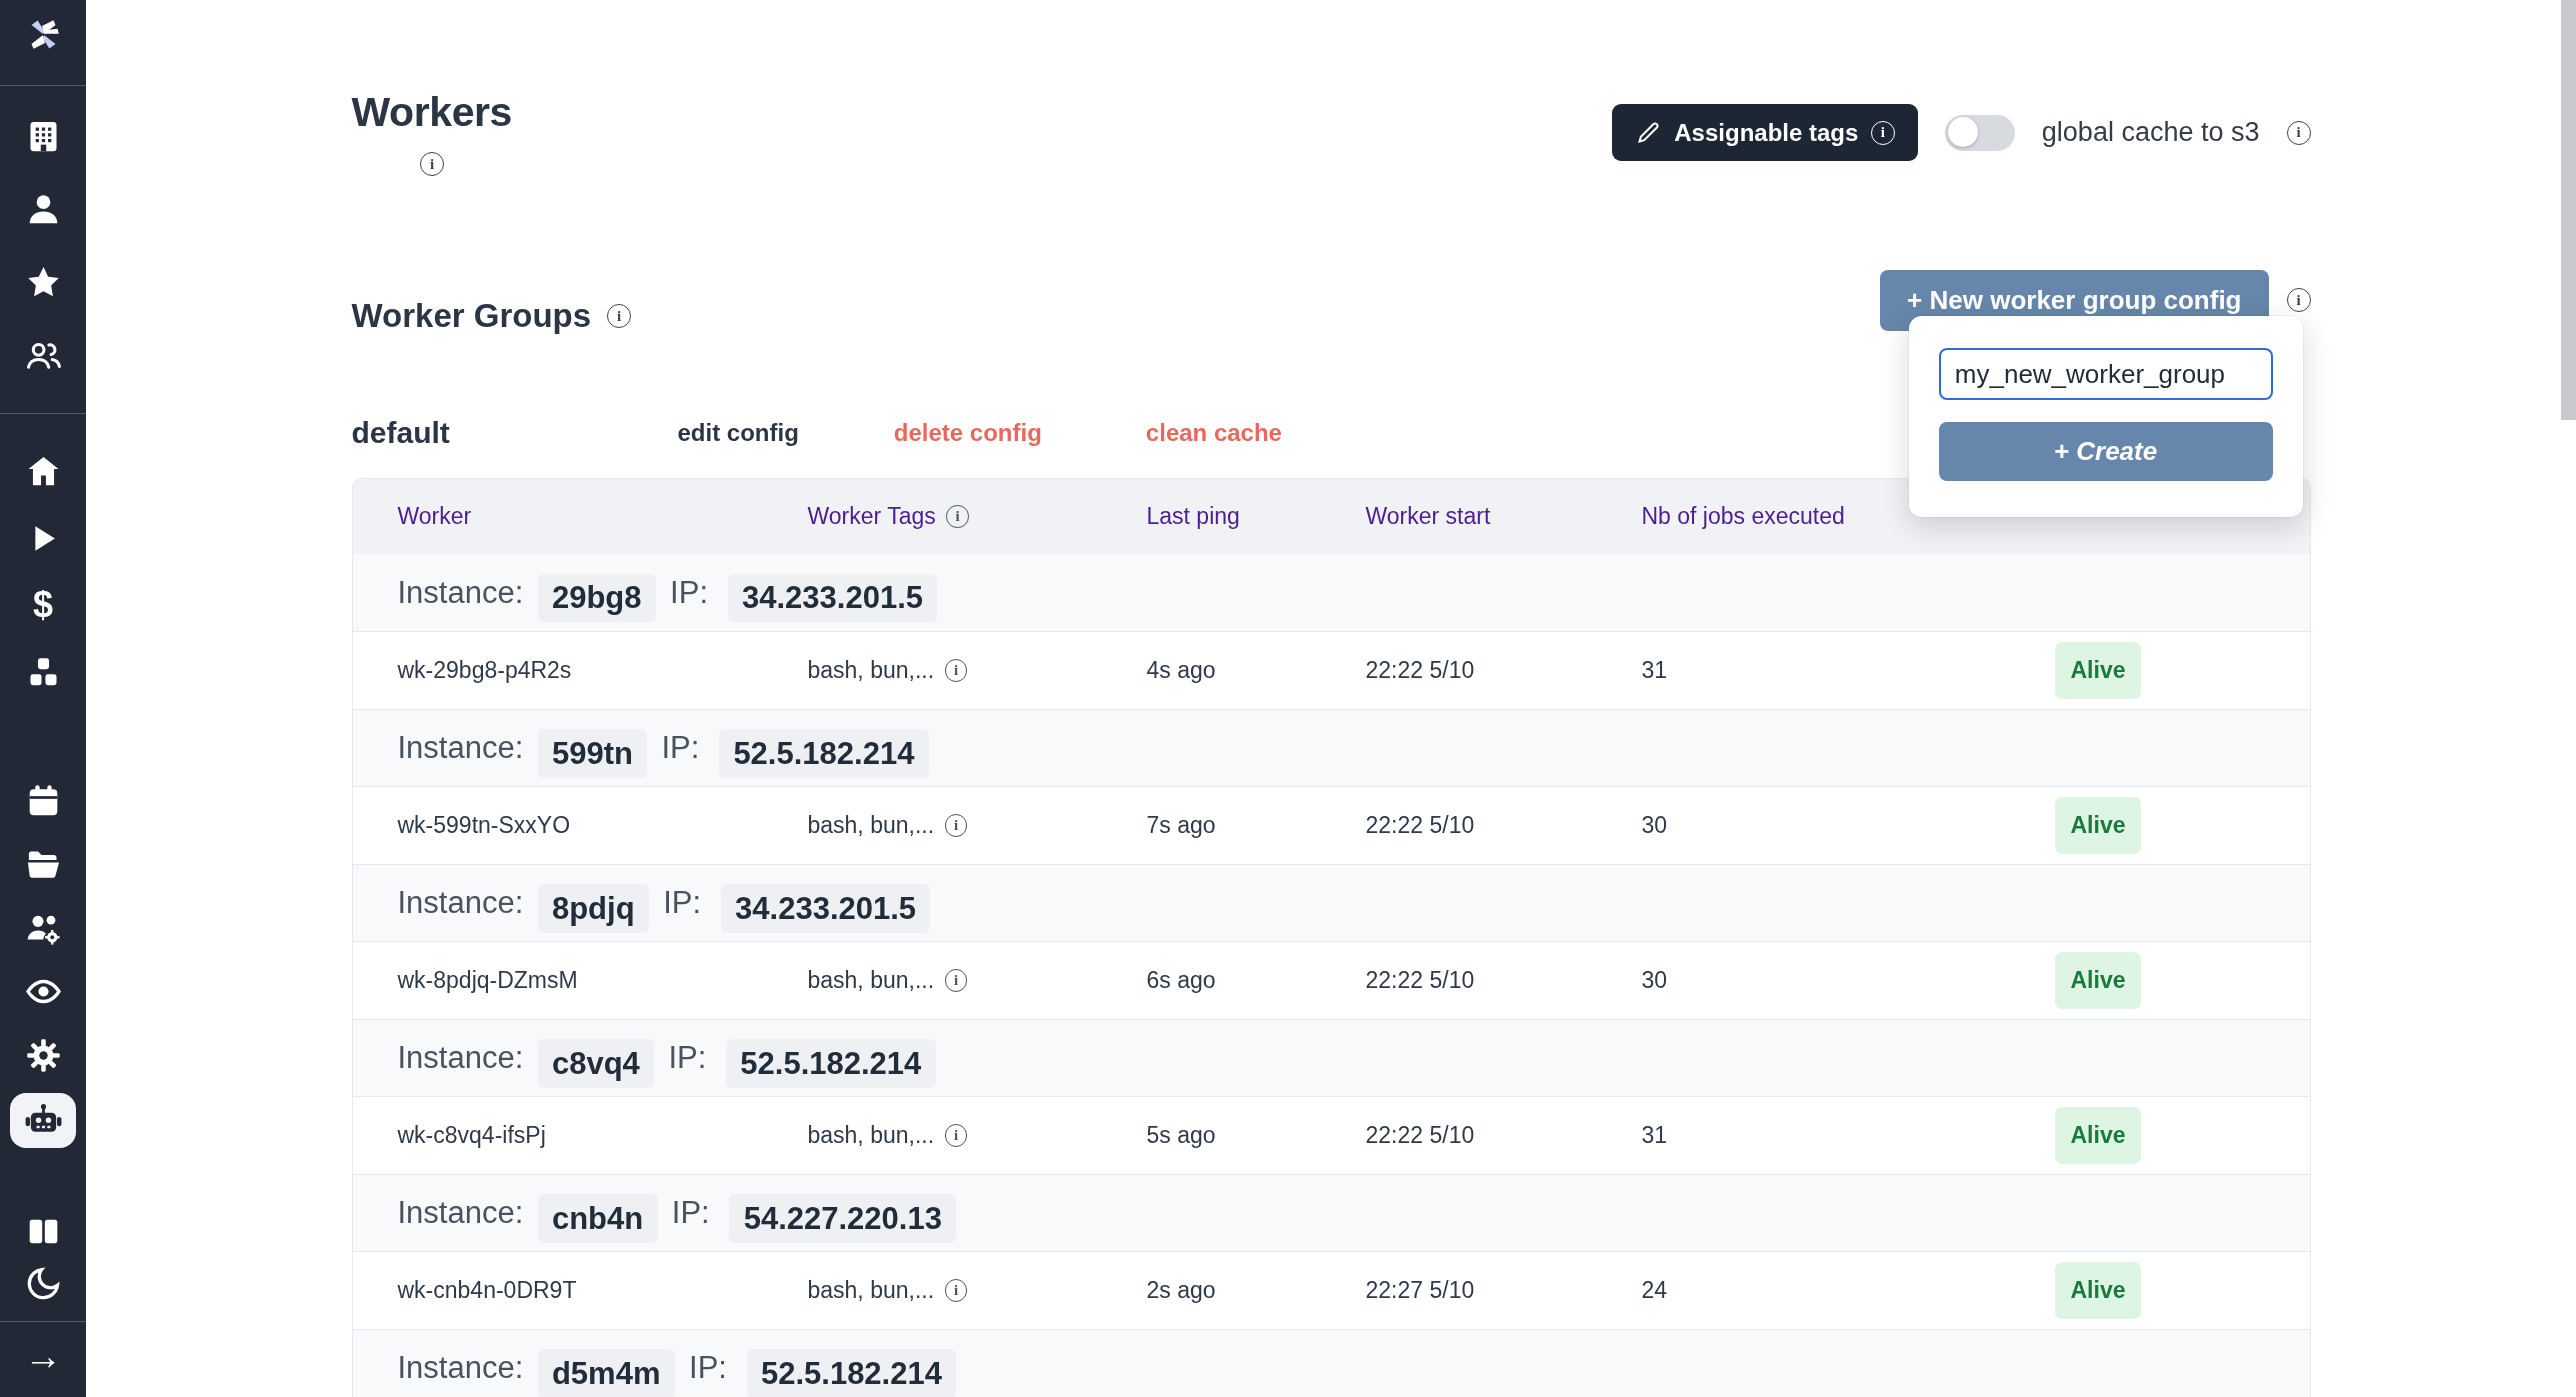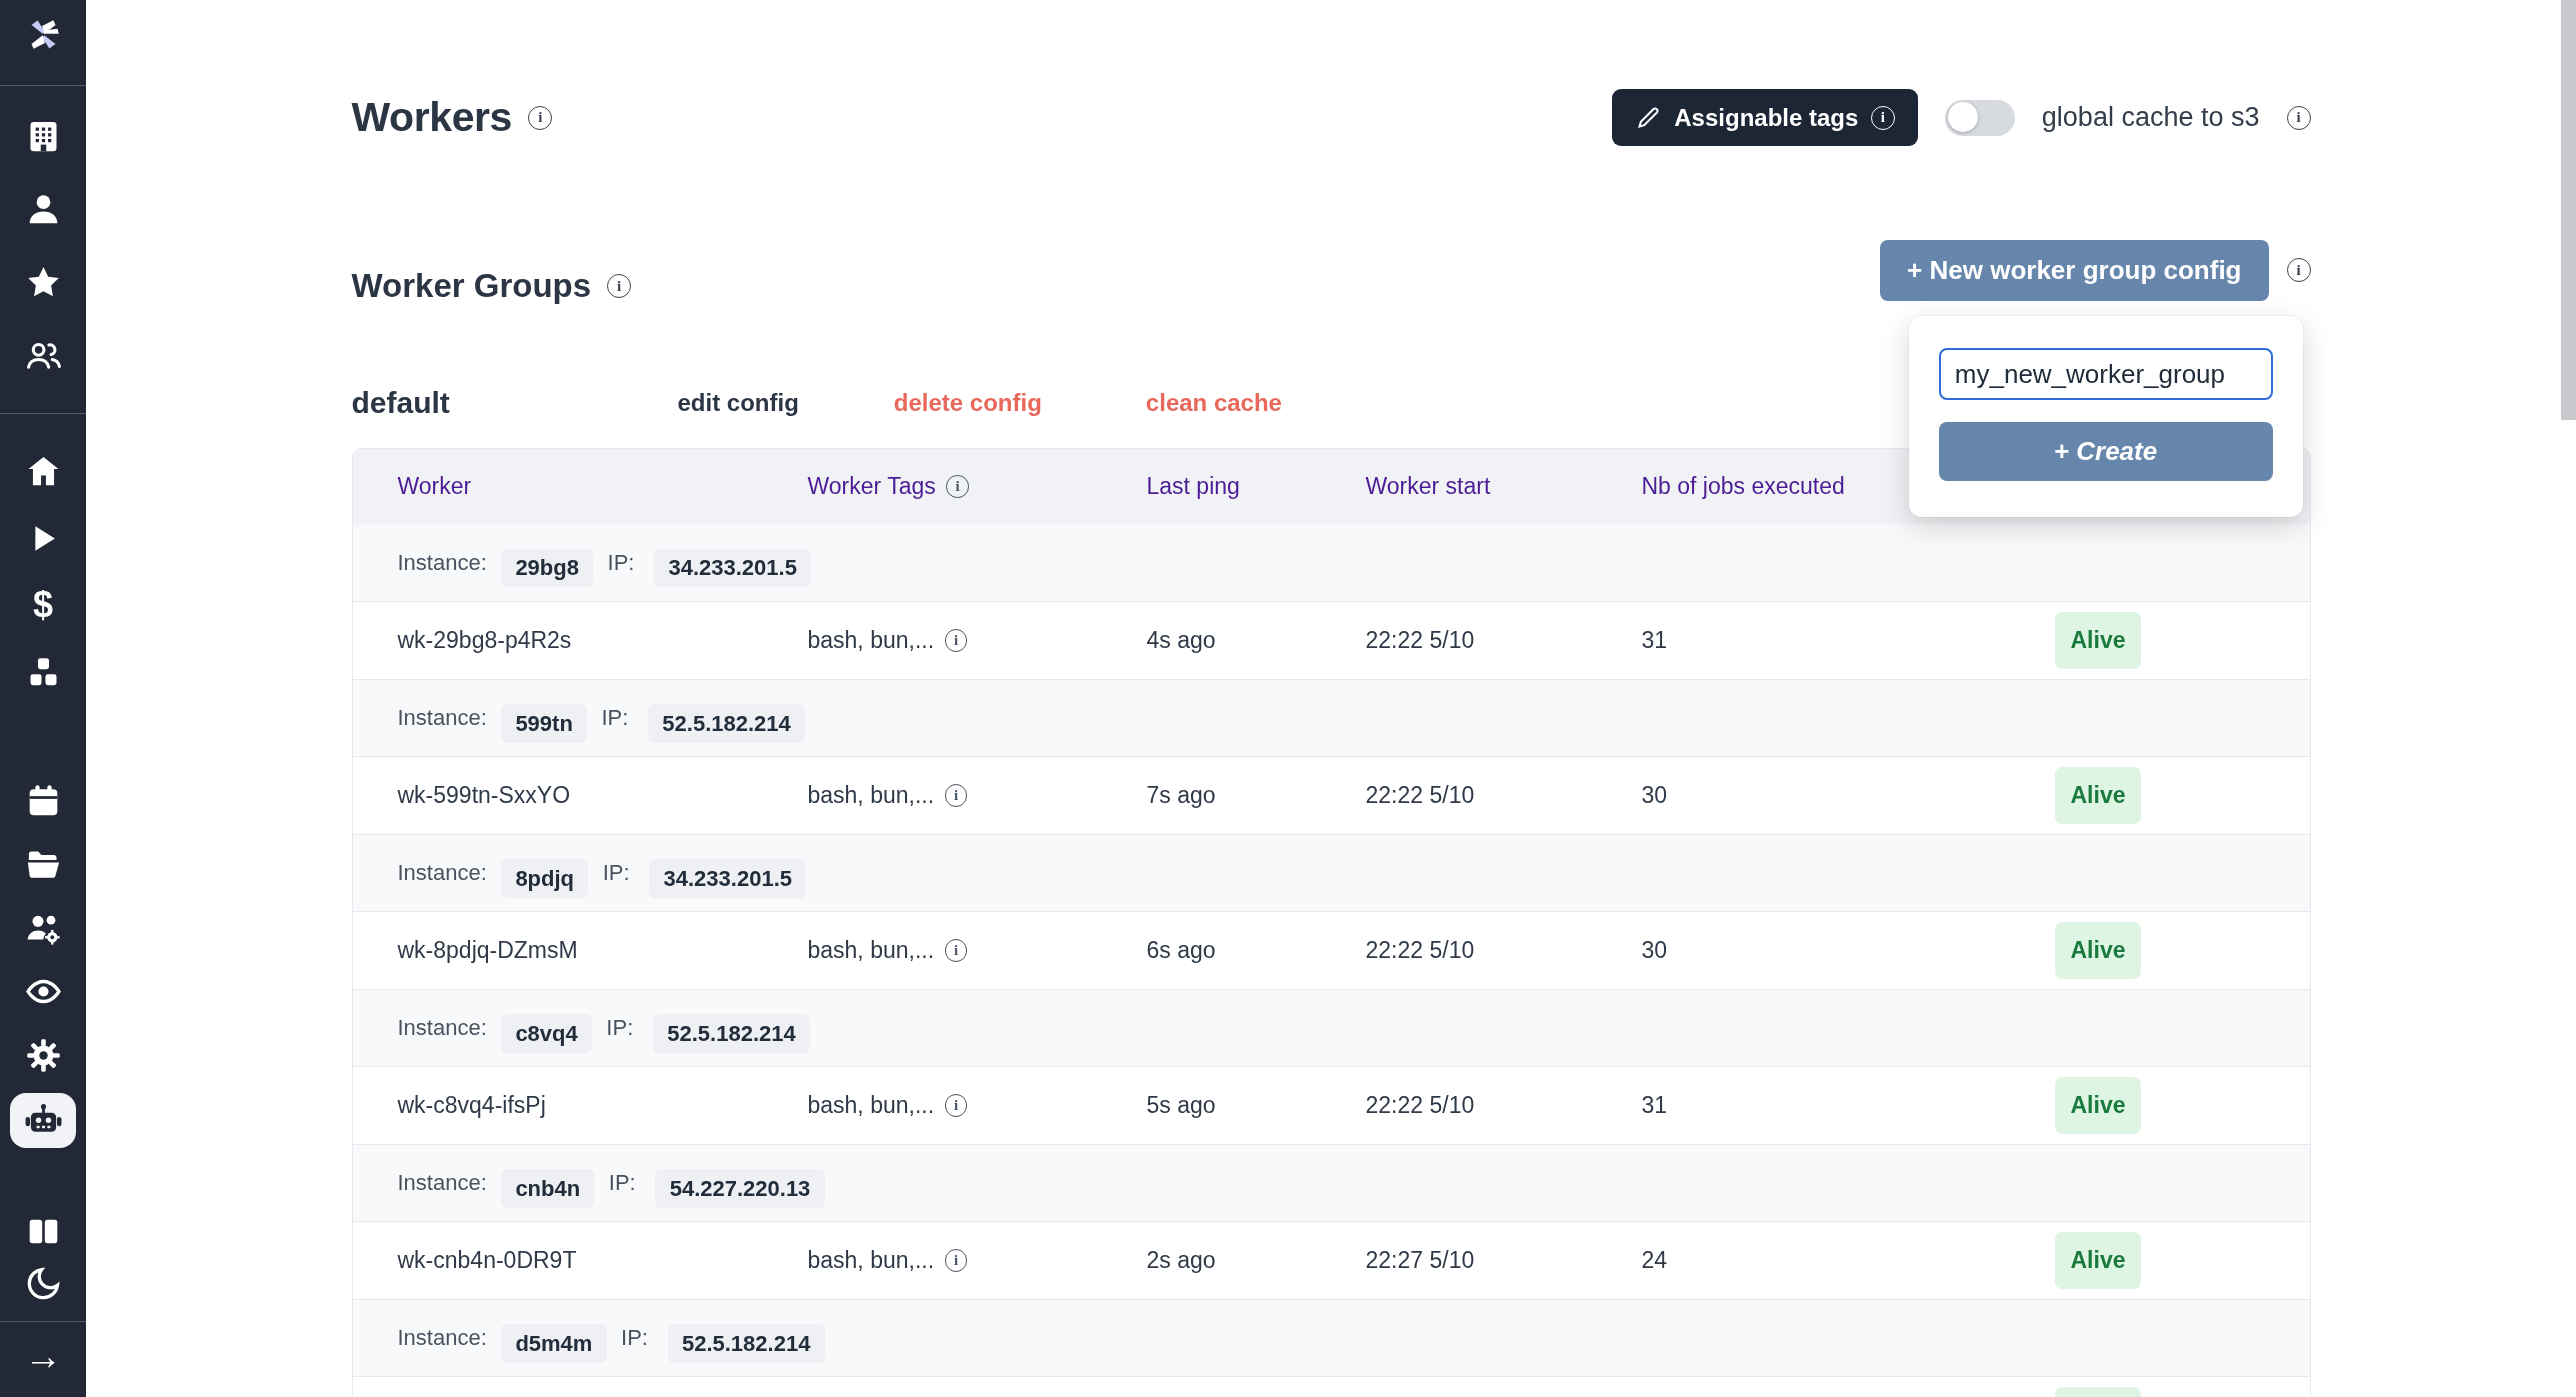--- a/index.html
+++ b/index.html
@@ -42,21 +42,21 @@
   .arrow{margin-top:12.5px;color:#fff;font-size:38px;line-height:1;}
 
   
   .main{flex:1;position:relative;height:100%;}
   .content{width:1959px;margin:0 auto;position:relative;padding-top:89px;}
 
   .info{width:24px;height:24px;border:1.8px solid currentColor;border-radius:50%;display:inline-flex;align-items:center;justify-content:center;flex:none;color:#39424e;cursor:pointer;}
   .info::after{content:"i";font:700 15px/1 "Liberation Serif",serif;}
 
   .topbar{display:flex;align-items:center;justify-content:space-between;}
-  .page-title{font-size:41px;font-weight:700;color:var(--title);letter-spacing:-0.4px;display:flex;align-items:center;gap:16px;}
+  .page-title{font-size:41px;font-weight:700;color:var(--title);letter-spacing:-0.4px;display:flex;align-items:center;gap:16px;flex-direction:column;}
   .tb-right{display:flex;align-items:center;gap:27px;}
   .dark-btn{background:var(--dark-btn);color:#fff;border:none;border-radius:9px;height:57px;padding:0 23px;display:flex;align-items:center;gap:12.5px;font-family:inherit;font-size:24px;font-weight:700;cursor:pointer;text-align:center;}
   .dark-btn .info{color:#fff;}
   .dark-btn svg{width:27px;height:27px;}
   .toggle{width:70px;height:36px;border-radius:18px;background:#d7dbe0;position:relative;cursor:pointer;flex:none;}
   .toggle .knob{position:absolute;left:2.7px;top:2.7px;width:30px;height:30px;border-radius:50%;background:#fff;box-shadow:0 0.9px 3.6px rgba(0,0,0,.25);}
   .cache-label{font-size:27px;color:#333d4a;}
 
   .groups-row{margin-top:89px;display:flex;align-items:center;justify-content:space-between;}
   .section-title{font-size:33px;font-weight:700;color:var(--title);display:flex;align-items:center;gap:16px;margin-top:32px;}
@@ -68,21 +68,21 @@
   .link{font-size:24px;font-weight:700;cursor:pointer;}
   .link.dark{color:var(--title);margin-right:95px;}
   .link.red{color:var(--red);margin-right:104px;}
 
   
   .wtable{margin-top:25px;border:0.9px solid var(--border);border-radius:9px 9px 0 0;overflow:hidden;}
   .trow{display:grid;grid-template-columns:410px 339px 219px 276px 413px 1fr;align-items:center;padding:0 36px 0 45px;background:#fff;}
   .thead{height:75px;background:var(--head-bg);font-size:23px;font-weight:500;color:#4c1d95;}
   .th{display:flex;align-items:center;gap:10.7px;}
   .th .info{width:22.4px;height:22.4px;color:#4a5462;}
-  .inst{height:77px;background:var(--strip-bg);border-top:0.9px solid var(--border);display:flex;align-items:center;padding:0 45px;font-size:22px;color:var(--muted);gap:14.3px;}
+  .inst{height:77px;background:var(--strip-bg);border-top:0.9px solid var(--border);display:flex;align-items:center;padding:0 45px;font-size:31px;color:var(--muted);gap:14.3px;}
   .pill{background:var(--badge-bg);border-radius:6.3px;padding:6.3px 14.3px;font-weight:700;color:#222d3b;margin-top:11px;}
   .pill.ip{margin-left:5.4px;}
   .wrow{height:78px;border-top:0.9px solid var(--border);font-size:23px;color:var(--text);}
   .tags{display:flex;align-items:center;gap:10.7px;}
   .tags .info{width:22.4px;height:22.4px;color:#4a5462;}
   .alive{display:inline-block;background:var(--alive-bg);color:var(--alive-tx);font-size:23px;font-weight:700;border-radius:7.2px;padding:15px 16px;}
 
   
   .popup{position:absolute;top:316px;right:8px;width:394px;background:#fff;border-radius:12.5px;box-shadow:0 9px 30px rgba(0,0,0,.16),0 0 0 0.9px rgba(0,0,0,.04);padding:32px 30px 36px;z-index:30;}
   .popup input{width:100%;height:52px;border:2.7px solid var(--focus);border-radius:8px;font-family:inherit;font-size:26px;color:#222d3b;padding:0 14.3px;outline:none;}

